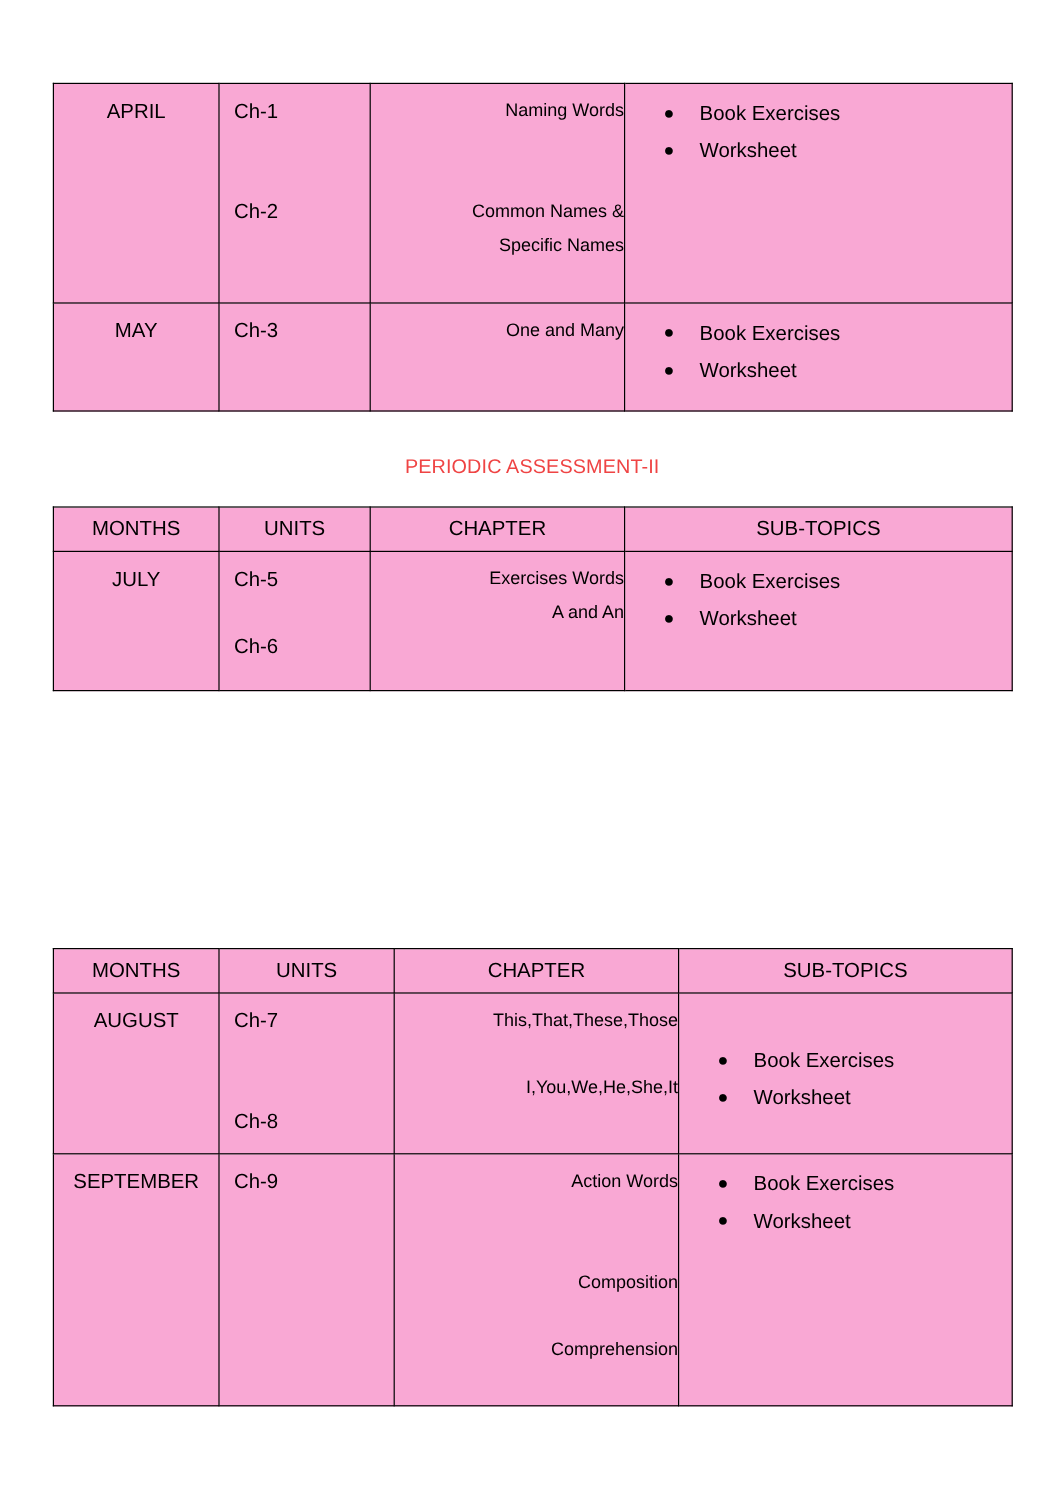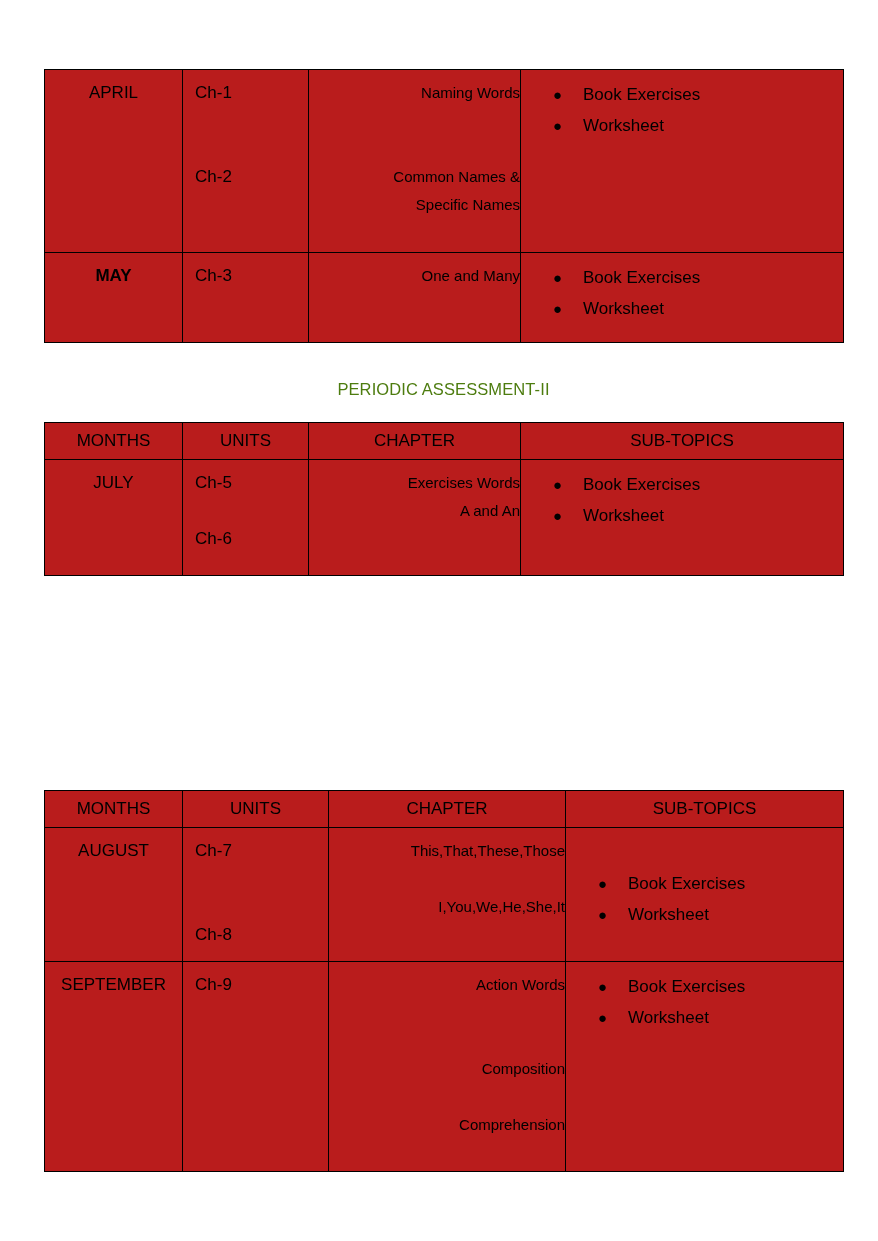--- a/index.html
+++ b/index.html
@@ -23,37 +23,37 @@
   }
 
   
   .section-title {
     position: absolute;
     left: 44px;
     width: 799px;
     text-align: center;
     font-size: 16.5px;
     letter-spacing: 0.1px;
-    color: #4d7c0f;
+    color: #ef4444;
     white-space: nowrap;
   }
 
   
   table.sched {
     position: absolute;
     border-collapse: collapse;
     table-layout: fixed;
     font-size: 17px;
   }
   table.sched td, table.sched th {
     border: 1px solid #000000;
     padding: 0;
     vertical-align: top;
     font-weight: normal;
-    background: #b91c1c;
+    background: #f9a8d4;
   }
   table.sched th {
     text-align: center;
     height: 36px;
     vertical-align: middle;
     font-size: 17px;
     margin-top: 12px;
   }
 
   .cell-months {
@@ -147,21 +147,21 @@
               <span>Book Exercises</span>
             </li>
             <li>
               <span class="bullet-glyph">●</span>
               <span>Worksheet</span>
             </li>
           </ul>
         </td>
       </tr>
       <tr>
-        <td class="cell-months" style="height:80px;font-weight:bold;">
+        <td class="cell-months" style="height:80px;">
           <span class="line">MAY</span>
         </td>
         <td class="cell-units">
           <span class="line">Ch-3</span>
         </td>
         <td class="cell-chapter">
           <span class="line">One and Many</span>
         </td>
         <td class="cell-sub">
           <ul class="bullets">

